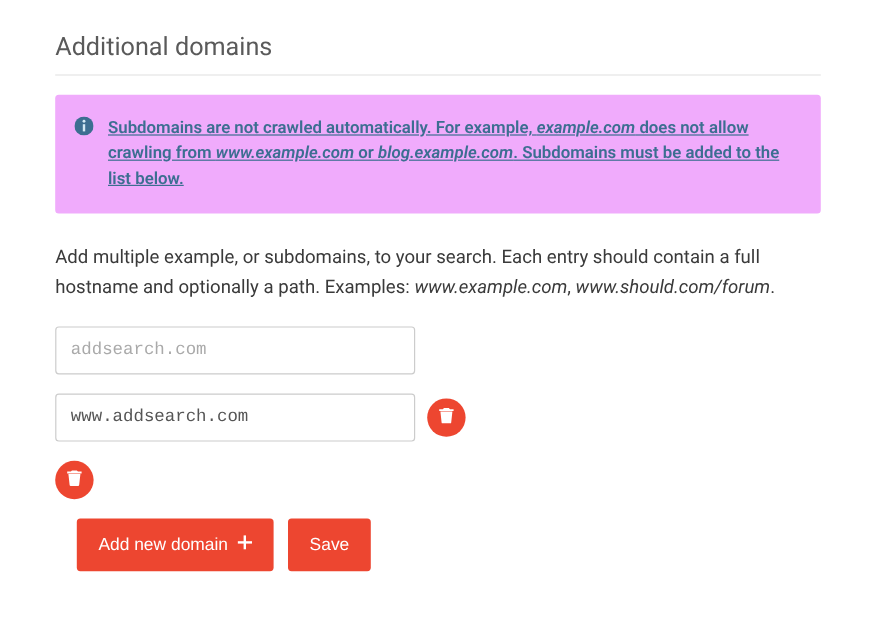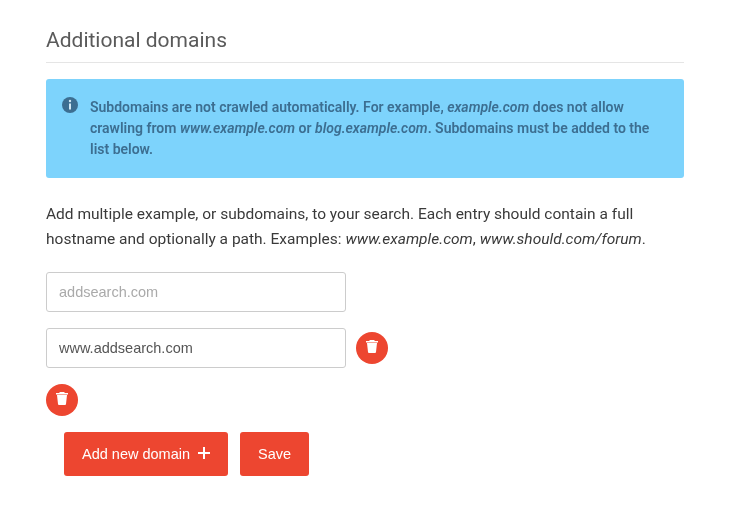--- a/index.html
+++ b/index.html
@@ -13,29 +13,30 @@
     }
     h2.section-title {
       font-size: 21px;
       font-weight: 400;
       color: #5a5a5a;
       padding-bottom: 10px;
       border-bottom: 1px solid #e5e5e5;
       margin-bottom: 16px;
     }
     .alert {
-      background: #7dd3fc;
+      background: #f0abfc;
       color: #3c6e91;
       border-radius: 3px;
       padding: 18px 18px 18px 44px;
       position: relative;
       font-size: 14px;
       line-height: 1.5;
       margin-bottom: 24px;
       font-weight: 600;
+      text-decoration: underline;
     }
     .alert .info-icon {
       position: absolute;
       left: 16px;
       top: 18px;
       width: 16px;
       height: 16px;
     }
     .alert .em { font-style: italic; }
     .description {
@@ -53,20 +54,21 @@
     }
     .domain-input {
       width: 300px;
       height: 40px;
       border: 1px solid #ccc;
       border-radius: 3px;
       padding: 0 12px;
       font-size: 14.5px;
       color: #555;
       background: #fff;
+      font-family: Liberation Mono, monospace;
     }
     .domain-input::placeholder { color: #aaa; }
     .domain-input.locked {
       color: #aaa;
       background: #fff;
     }
     .delete-btn {
       width: 32px;
       height: 32px;
       border-radius: 50%;

